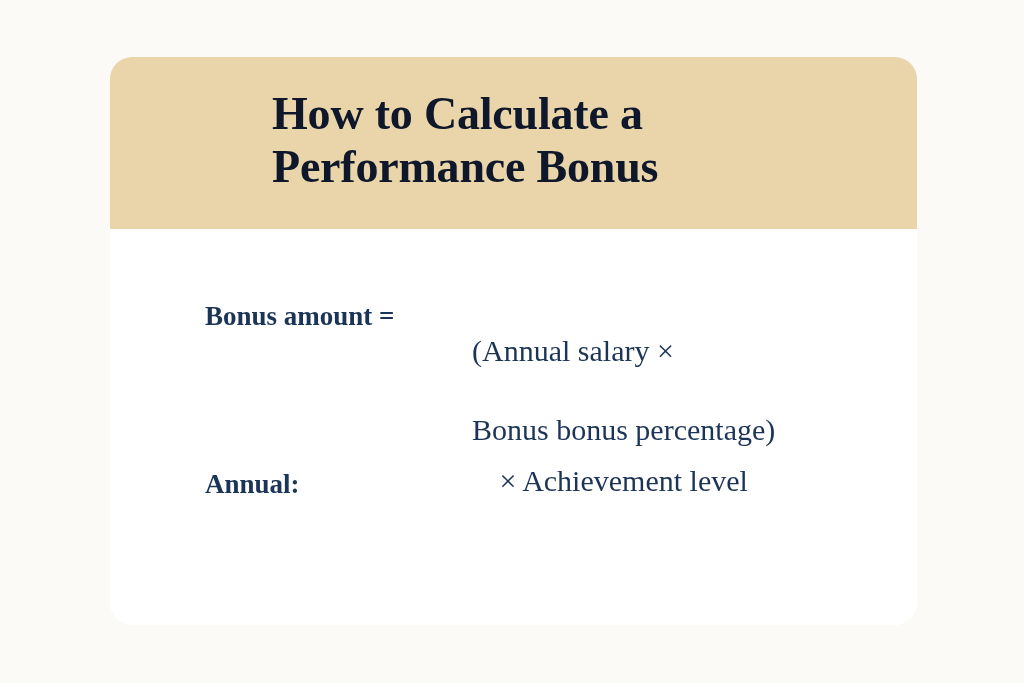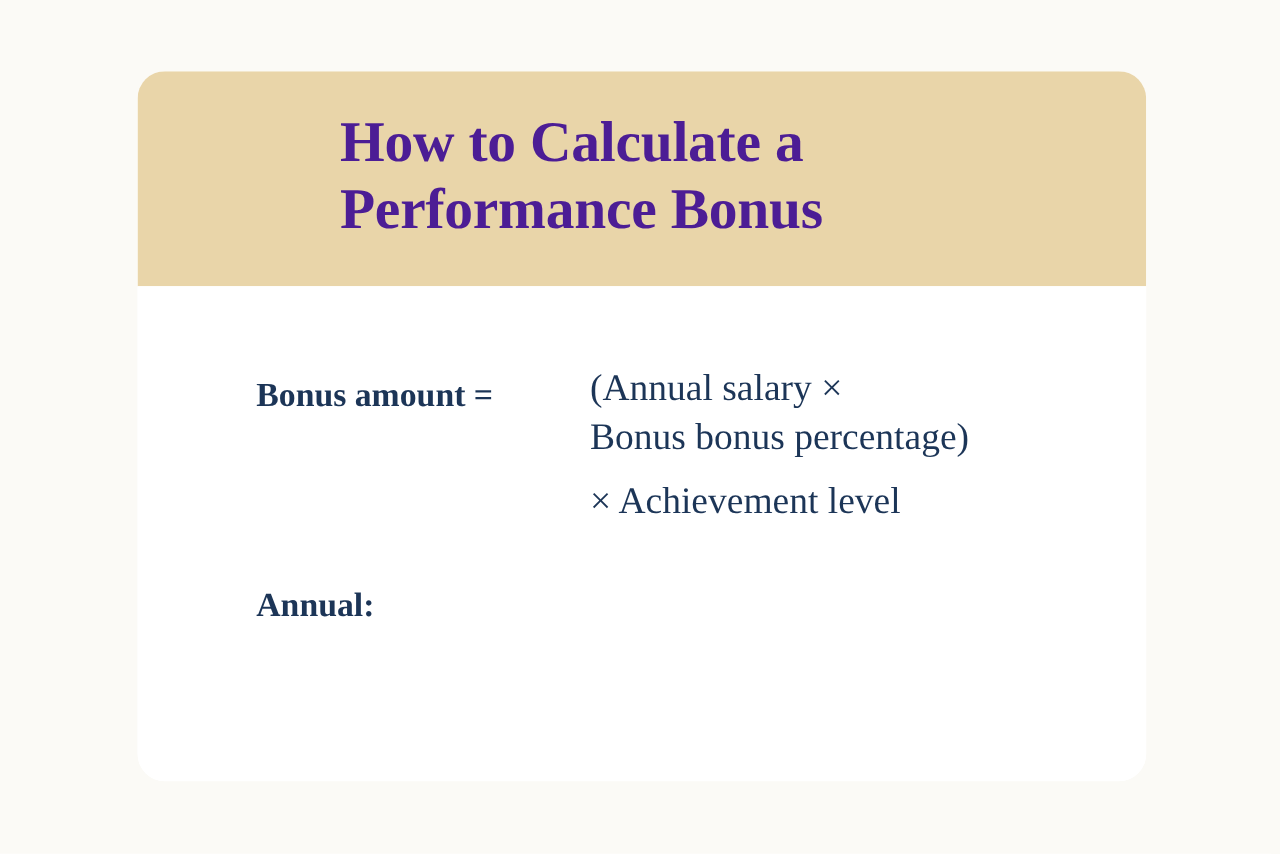--- a/index.html
+++ b/index.html
@@ -33,21 +33,21 @@
     height: 172px;
     background: #e9d5a9;
   }
 
   #card-title {
     position: absolute;
     left: 162px;
     top: 30px;
     width: 620px;
     margin: 0;
-    color: #4c1d95;
+    color: #0f172a;
     font-family: "Liberation Serif", "DejaVu Serif", serif;
     font-weight: bold;
     font-size: 46px;
     line-height: 53px;
     letter-spacing: -0.2px;
     white-space: pre-line;
   }
 
   #card-body {
     position: absolute;
@@ -99,26 +99,28 @@
   .formula-expression {
     font-family: "Liberation Serif", "DejaVu Serif", serif;
     font-weight: normal;
     font-size: 30px;
     line-height: 39px;
     color: #1c3557;
   }
 
   .expr-line {
     white-space: pre;
+    margin-top: 40px;
   }
 
   #formula-line-3 {
     margin-top: 12px;
     text-indent: -38px;
     padding-left: 38px;
+    text-align: center;
   }
 
   .example-expression {
     font-family: "Liberation Serif", "DejaVu Serif", serif;
     font-weight: bold;
     font-size: 29px;
     line-height: 38px;
     color: #1c3557;
     letter-spacing: 0.2px;
   }

